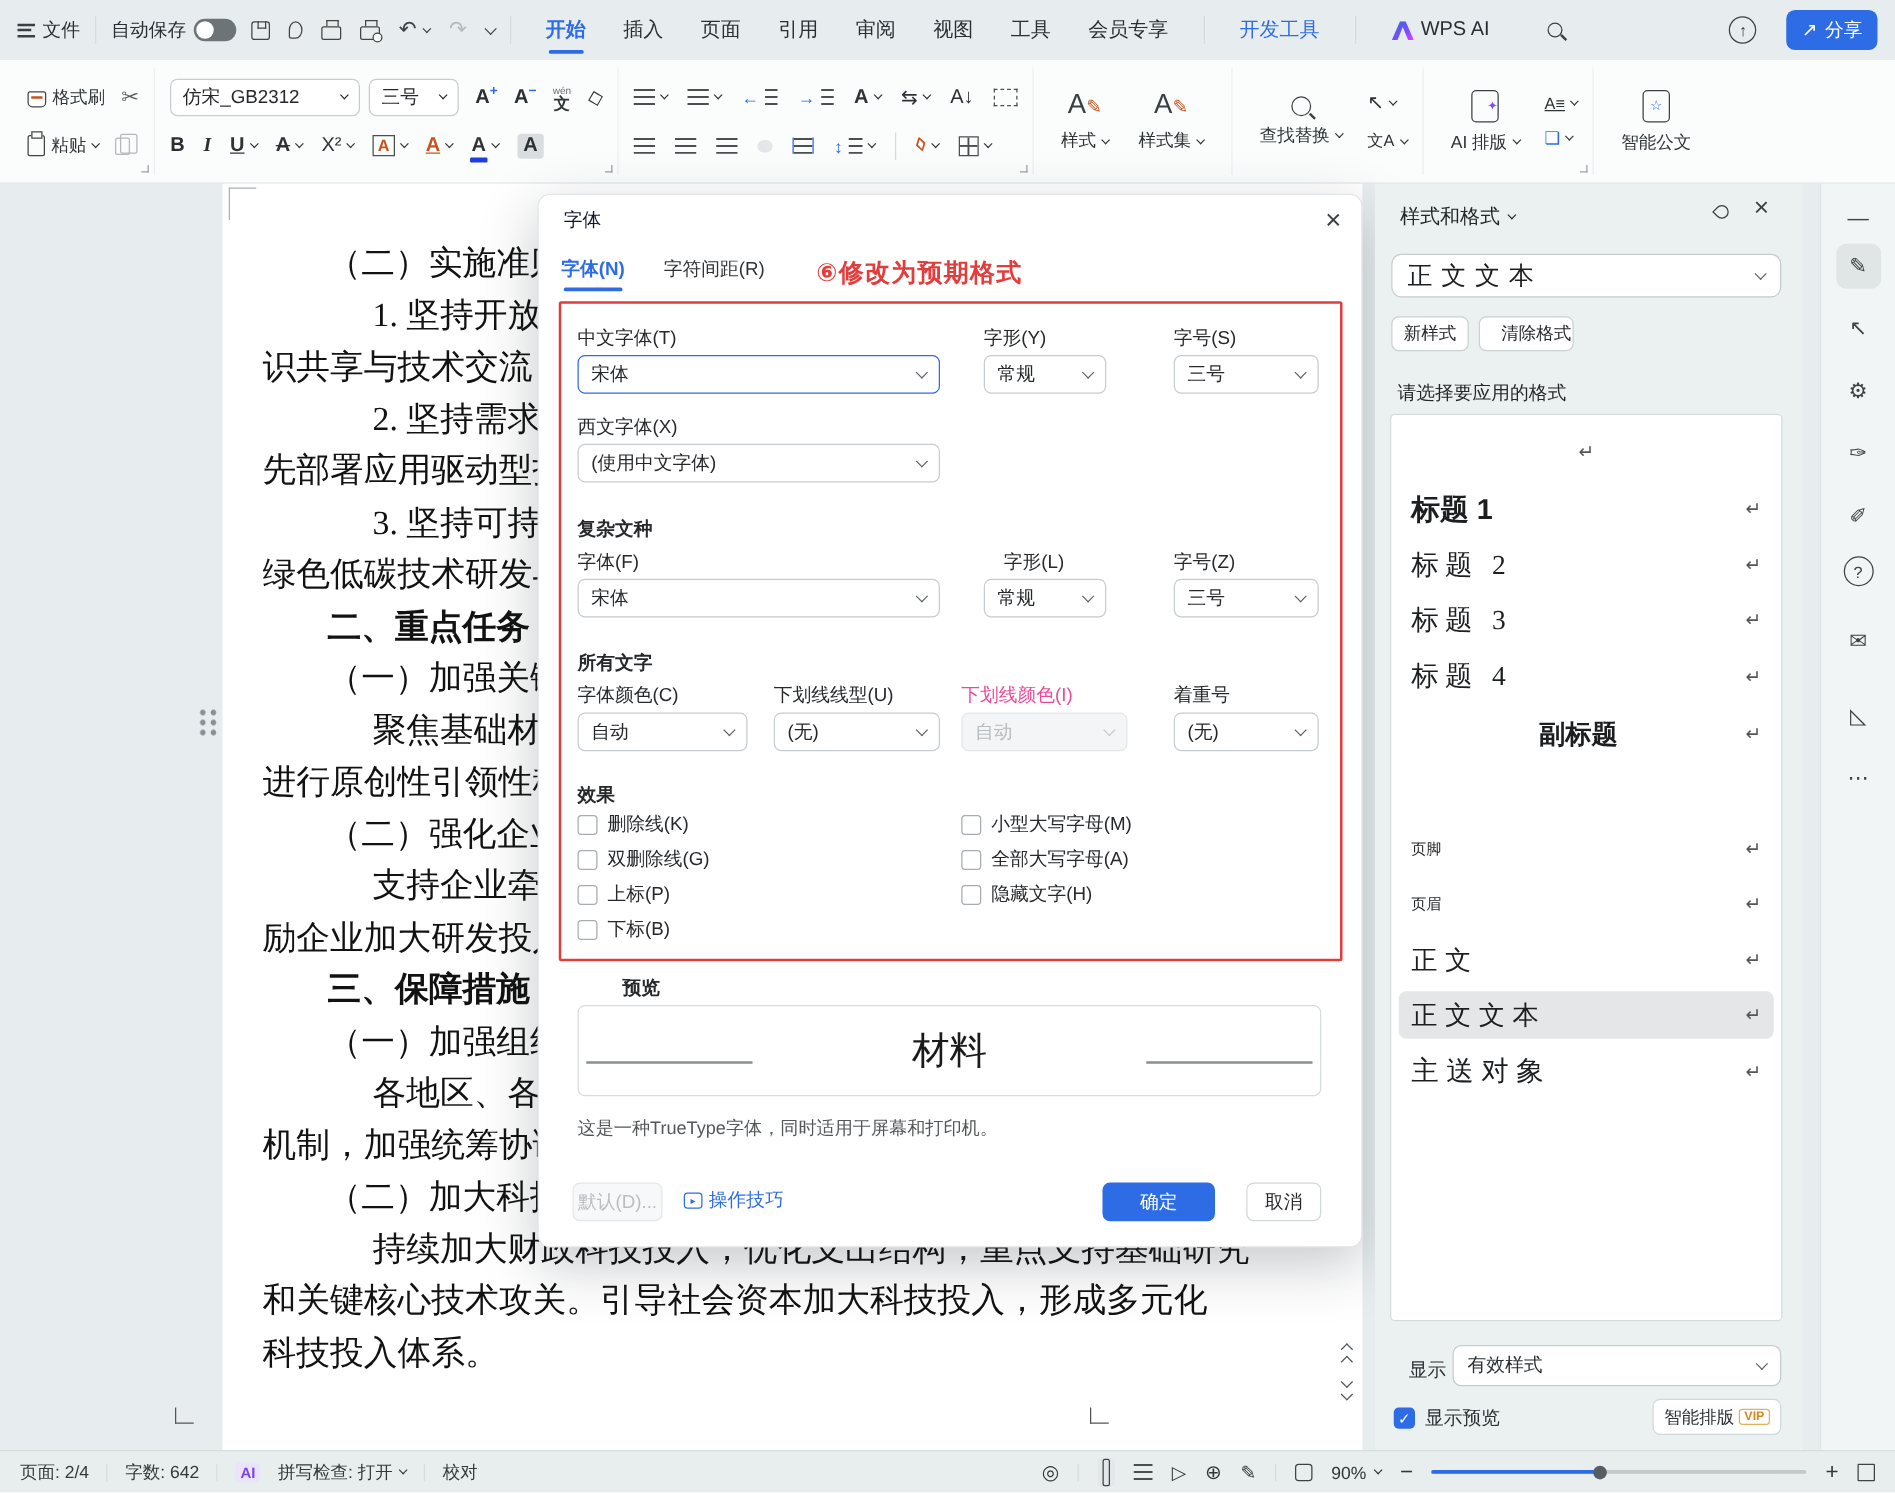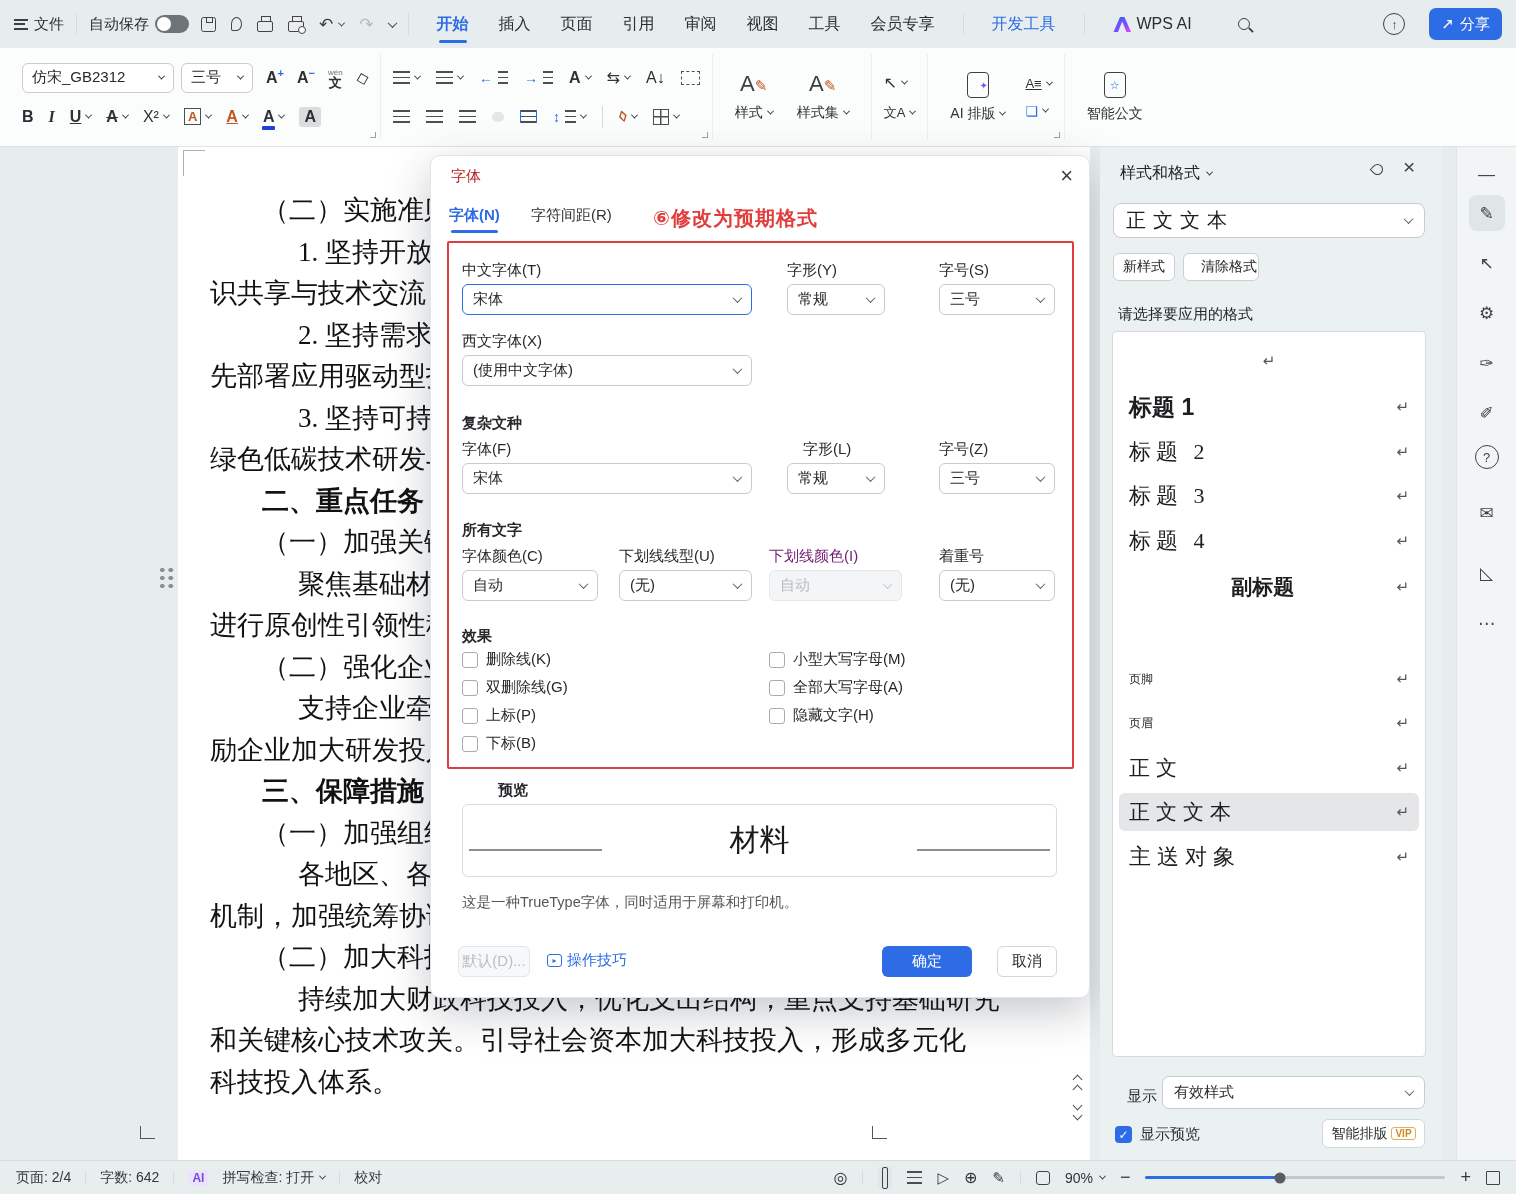--- a/index.html
+++ b/index.html
@@ -74,29 +74,29 @@
   .hei { font-family:"Liberation Sans","DejaVu Sans",sans-serif; font-weight:700; }
   .cropmark { position:absolute; left:183px; top:150px; width:22px; height:26px; border-left:1.5px solid #aab2b5; border-top:1.5px solid #aab2b5; }
   .bmark { position:absolute; width:15px; height:13px; border-left:1.5px solid #555; border-bottom:1.5px solid #555; }
   .drag-handle { position:absolute; left:158px; top:566px; width:17px; height:24px; background:radial-gradient(circle 2px, #899094 2px, transparent 2.5px); background-size:8.5px 8px; }
   .scrollcol { position:absolute; left:1074px; top:1076px; display:flex; flex-direction:column; gap:9px; align-items:center; color:#4d5458; }
   .chup { transform:rotate(-135deg) !important; }
   .chdn { transform:rotate(45deg) !important; }
 
   
   .dialog { position:absolute; left:430px; top:155px; width:660px; height:843px; background:#fff; border:1px solid #e2e6e8; border-radius:10px; box-shadow:0 14px 44px rgba(30,40,50,.25); font-size:15px; }
-  .dlg-title { position:absolute; left:20px; top:11px; font-size:15px; color:#b91c1c; }
+  .dlg-title { position:absolute; left:20px; top:11px; font-size:15px; color:#0f172a; }
   .dlg-close { position:absolute; right:16px; top:6px; font-size:22px; color:#3a3f43; line-height:28px; }
   .dlg-tab { position:absolute; top:50px; font-size:15px; }
   .dlg-tab.active { color:#2d6ce5; font-weight:700; }
   .dlg-tab.active::after { content:""; position:absolute; left:2px; right:2px; bottom:-8px; height:3px; border-radius:2px; background:#2d6ce5; }
   .annot { position:absolute; left:222px; top:49px; color:#e23d3d; font-size:20px; font-weight:600; letter-spacing:1px; }
   .redbox { position:absolute; left:16px; top:85px; width:627px; height:528px; border:2px solid #e23d3d; border-radius:2px; }
   .lab { position:absolute; font-size:15px; color:#26282b; white-space:nowrap; }
-  .lab.gray { color:#701a75; }
+  .lab.gray { color:#ec4899; }
   .head { font-weight:700; }
   .sel-box { position:absolute; height:31px; border:1px solid #c6ccd0; border-radius:6px; background:#fff; display:flex; align-items:center; justify-content:space-between; padding:0 10px; color:#26282b; }
   .sel-box .chev { color:#5a6065; }
   .sel-box.focus { border:1.5px solid #2d6ce5; }
   .sel-box.off { background:#f3f5f6; border-color:#e4e7e9; color:#b6bcc1; }
   .sel-box.off .chev { color:#c3c8cc; }
   .ckrow { position:absolute; display:flex; align-items:center; gap:8px; }
   .ckbox { width:16px; height:16px; border:1.5px solid #a6acb0; border-radius:3px; background:#fff; }
   .prevbox { position:absolute; left:31px; top:648px; width:595px; height:73px; border:1px solid #d7dcde; border-radius:6px; display:flex; align-items:center; justify-content:center; }
   .prevbox .pline { position:absolute; top:44px; height:2px; width:133px; background:#8a8f93; }
@@ -202,20 +202,38 @@
     <div style="margin-left:auto;display:flex;align-items:center;gap:14px;">
       <span class="upload-ic">↑</span>
       <span class="share-btn">
         <span>↗</span>
         <span>分享</span>
       </span>
     </div>
   </div>
 
   <div class="ribbon">
+    <div class="grp">
+      <div class="r">
+        <span class="rbtn">
+            <span class="paint"></span>
+            <span>格式刷</span>
+          </span>
+        <span class="cut-ic">✂</span>
+      </div>
+      <div class="r">
+        <span class="rbtn">
+            <span class="clip"></span>
+            <span>粘贴</span>
+            <span class="chev sm"></span>
+          </span>
+        <span class="cpy"></span>
+      </div>
+      <span class="corner"></span>
+    </div>
 
     <div class="grp">
       <div class="r">
         <span class="combo" style="width:152px;">
             <span>仿宋_GB2312</span>
             <span class="chev sm"></span>
           </span>
         <span class="combo" style="width:72px;margin-left:-6px;">
             <span>三号</span>
             <span class="chev sm"></span>
@@ -324,20 +342,27 @@
       <span class="bigbtn">
         <span class="bicon">A<span class="penmark" style="font-size:15px;">✎</span></span>
         <span class="rbtn">
             <span>样式集</span>
             <span class="chev sm"></span>
           </span>
       </span>
     </div>
 
     <div class="grp" style="flex-direction:row;gap:10px;">
+      <span class="bigbtn">
+        <span class="mag" style="width:16px;height:16px;"></span>
+        <span class="rbtn">
+            <span>查找替换</span>
+            <span class="chev sm"></span>
+          </span>
+      </span>
       <span class="stack">
         <span class="rbtn">
             <span style="font-size:16px;">↖</span>
             <span class="chev sm"></span>
           </span>
         <span class="rbtn">
             <span style="font-size:13px;">文A</span>
             <span class="chev sm"></span>
           </span>
       </span>

